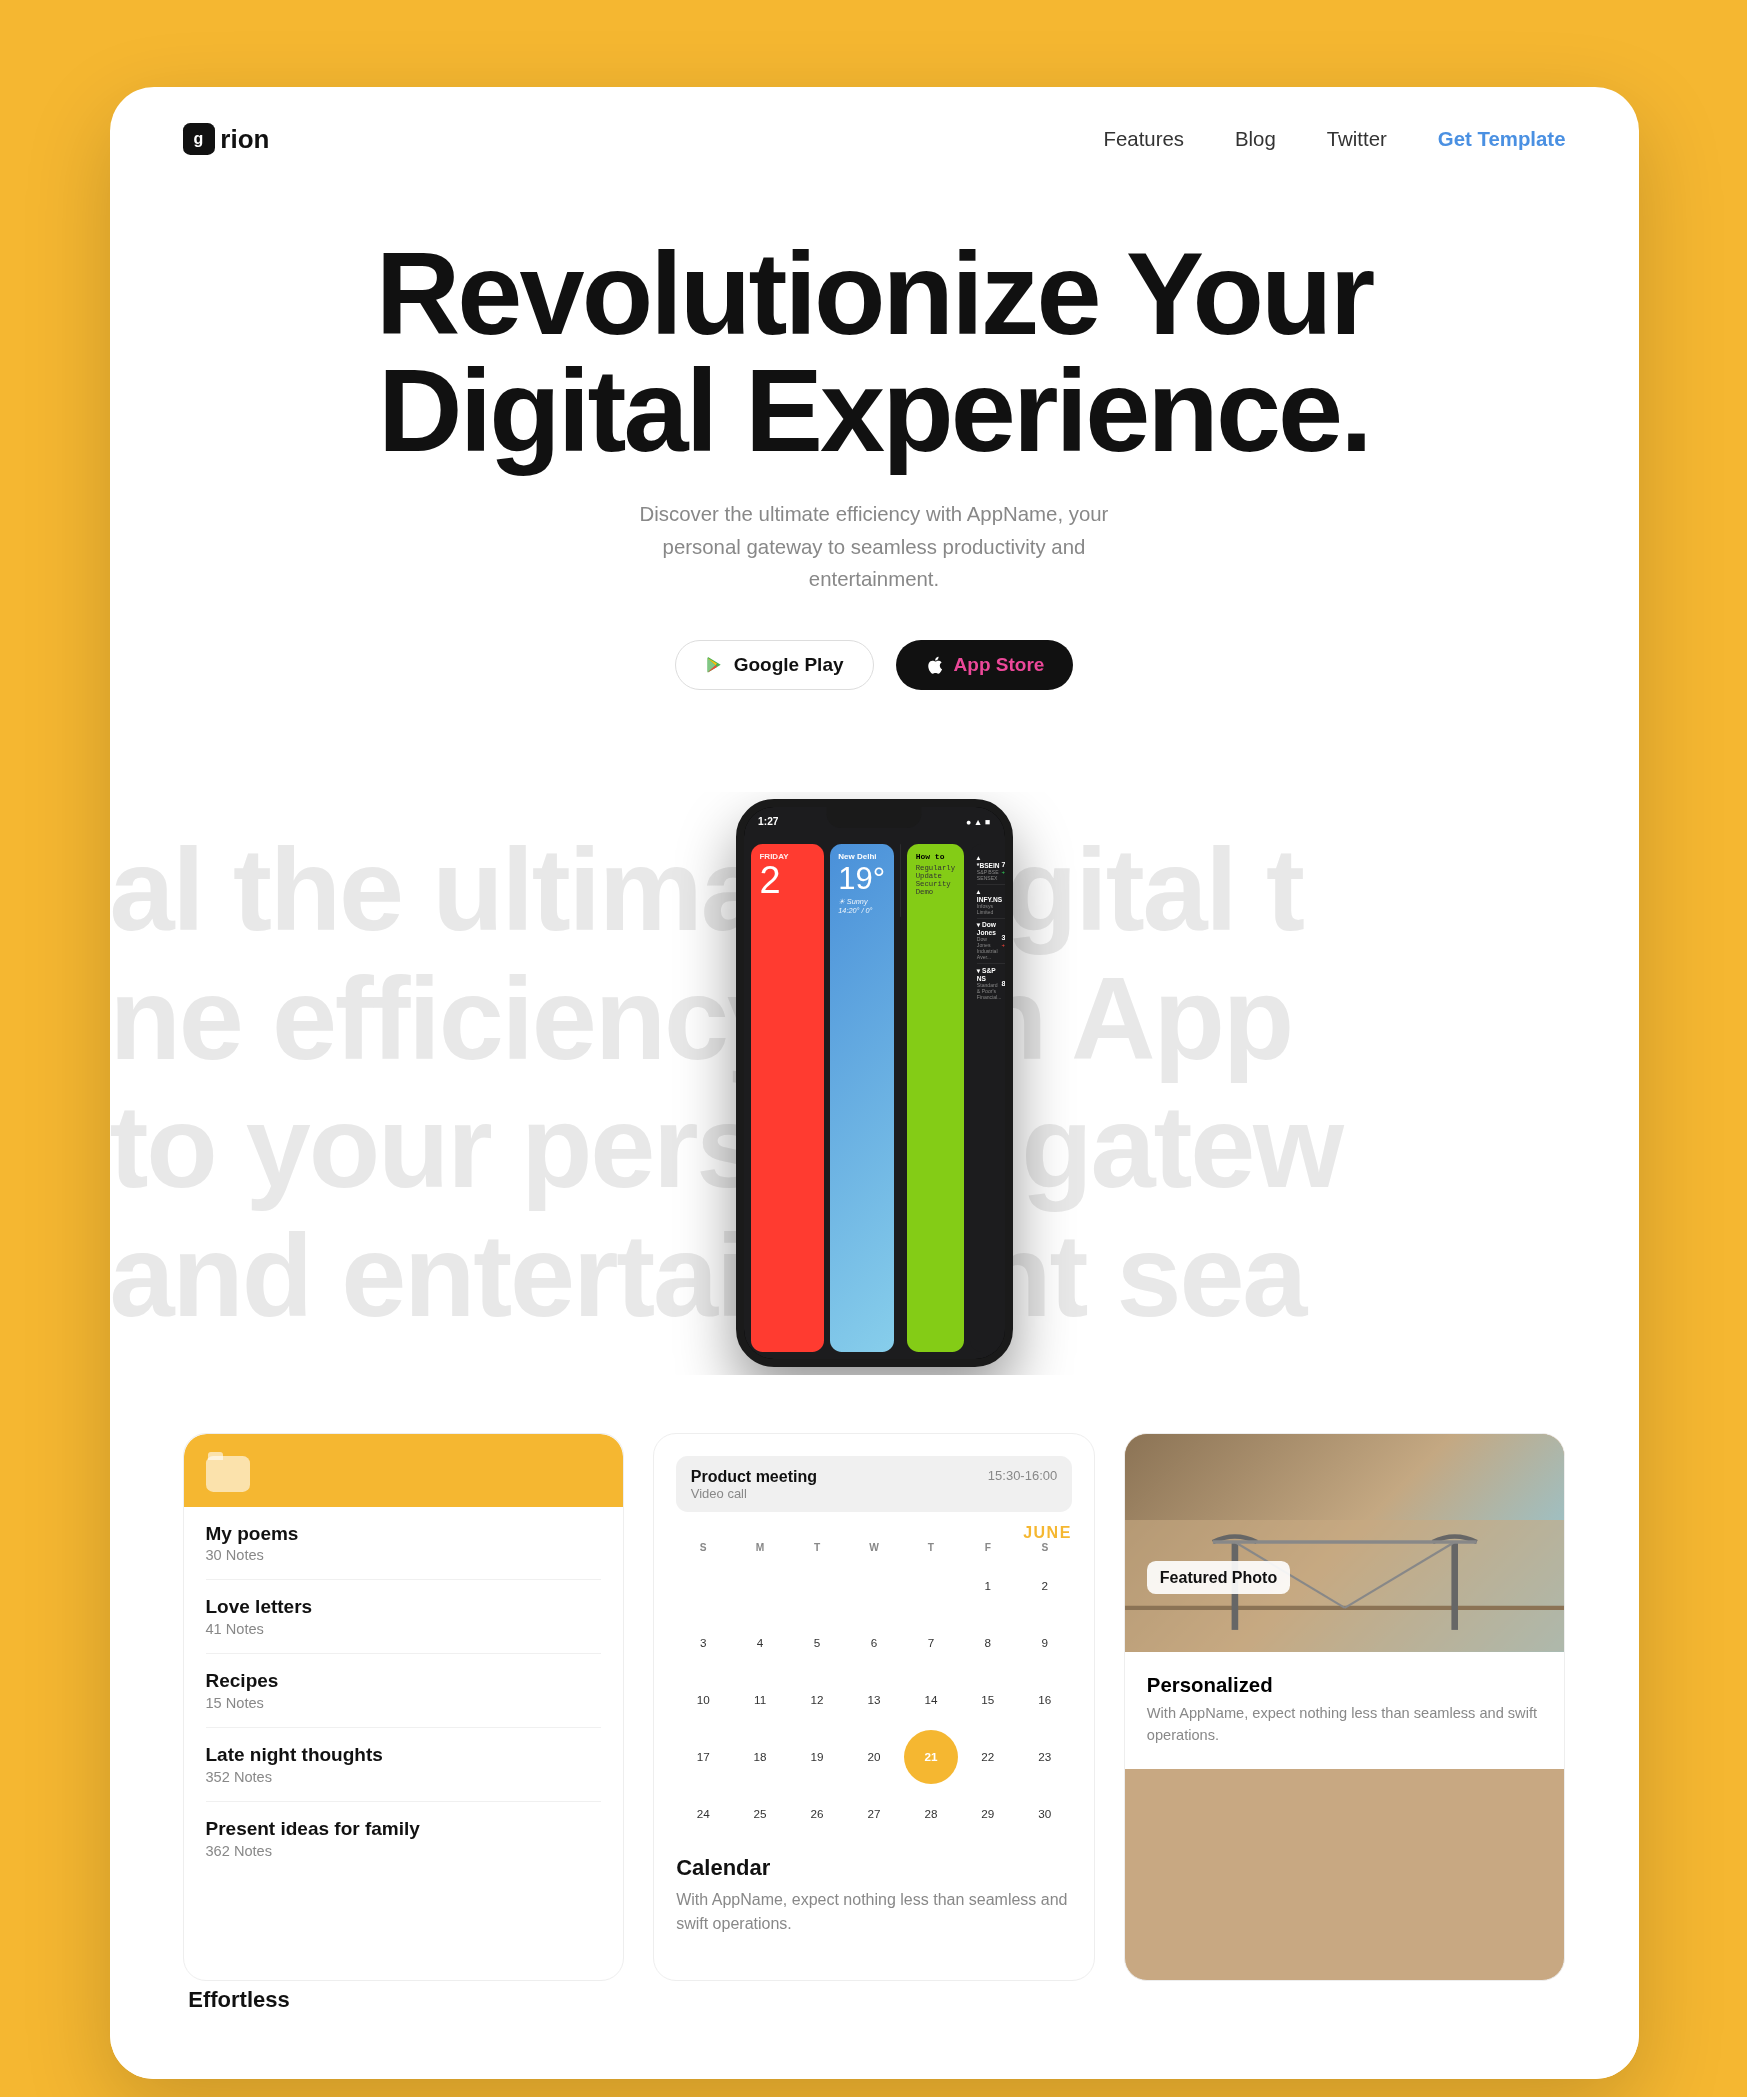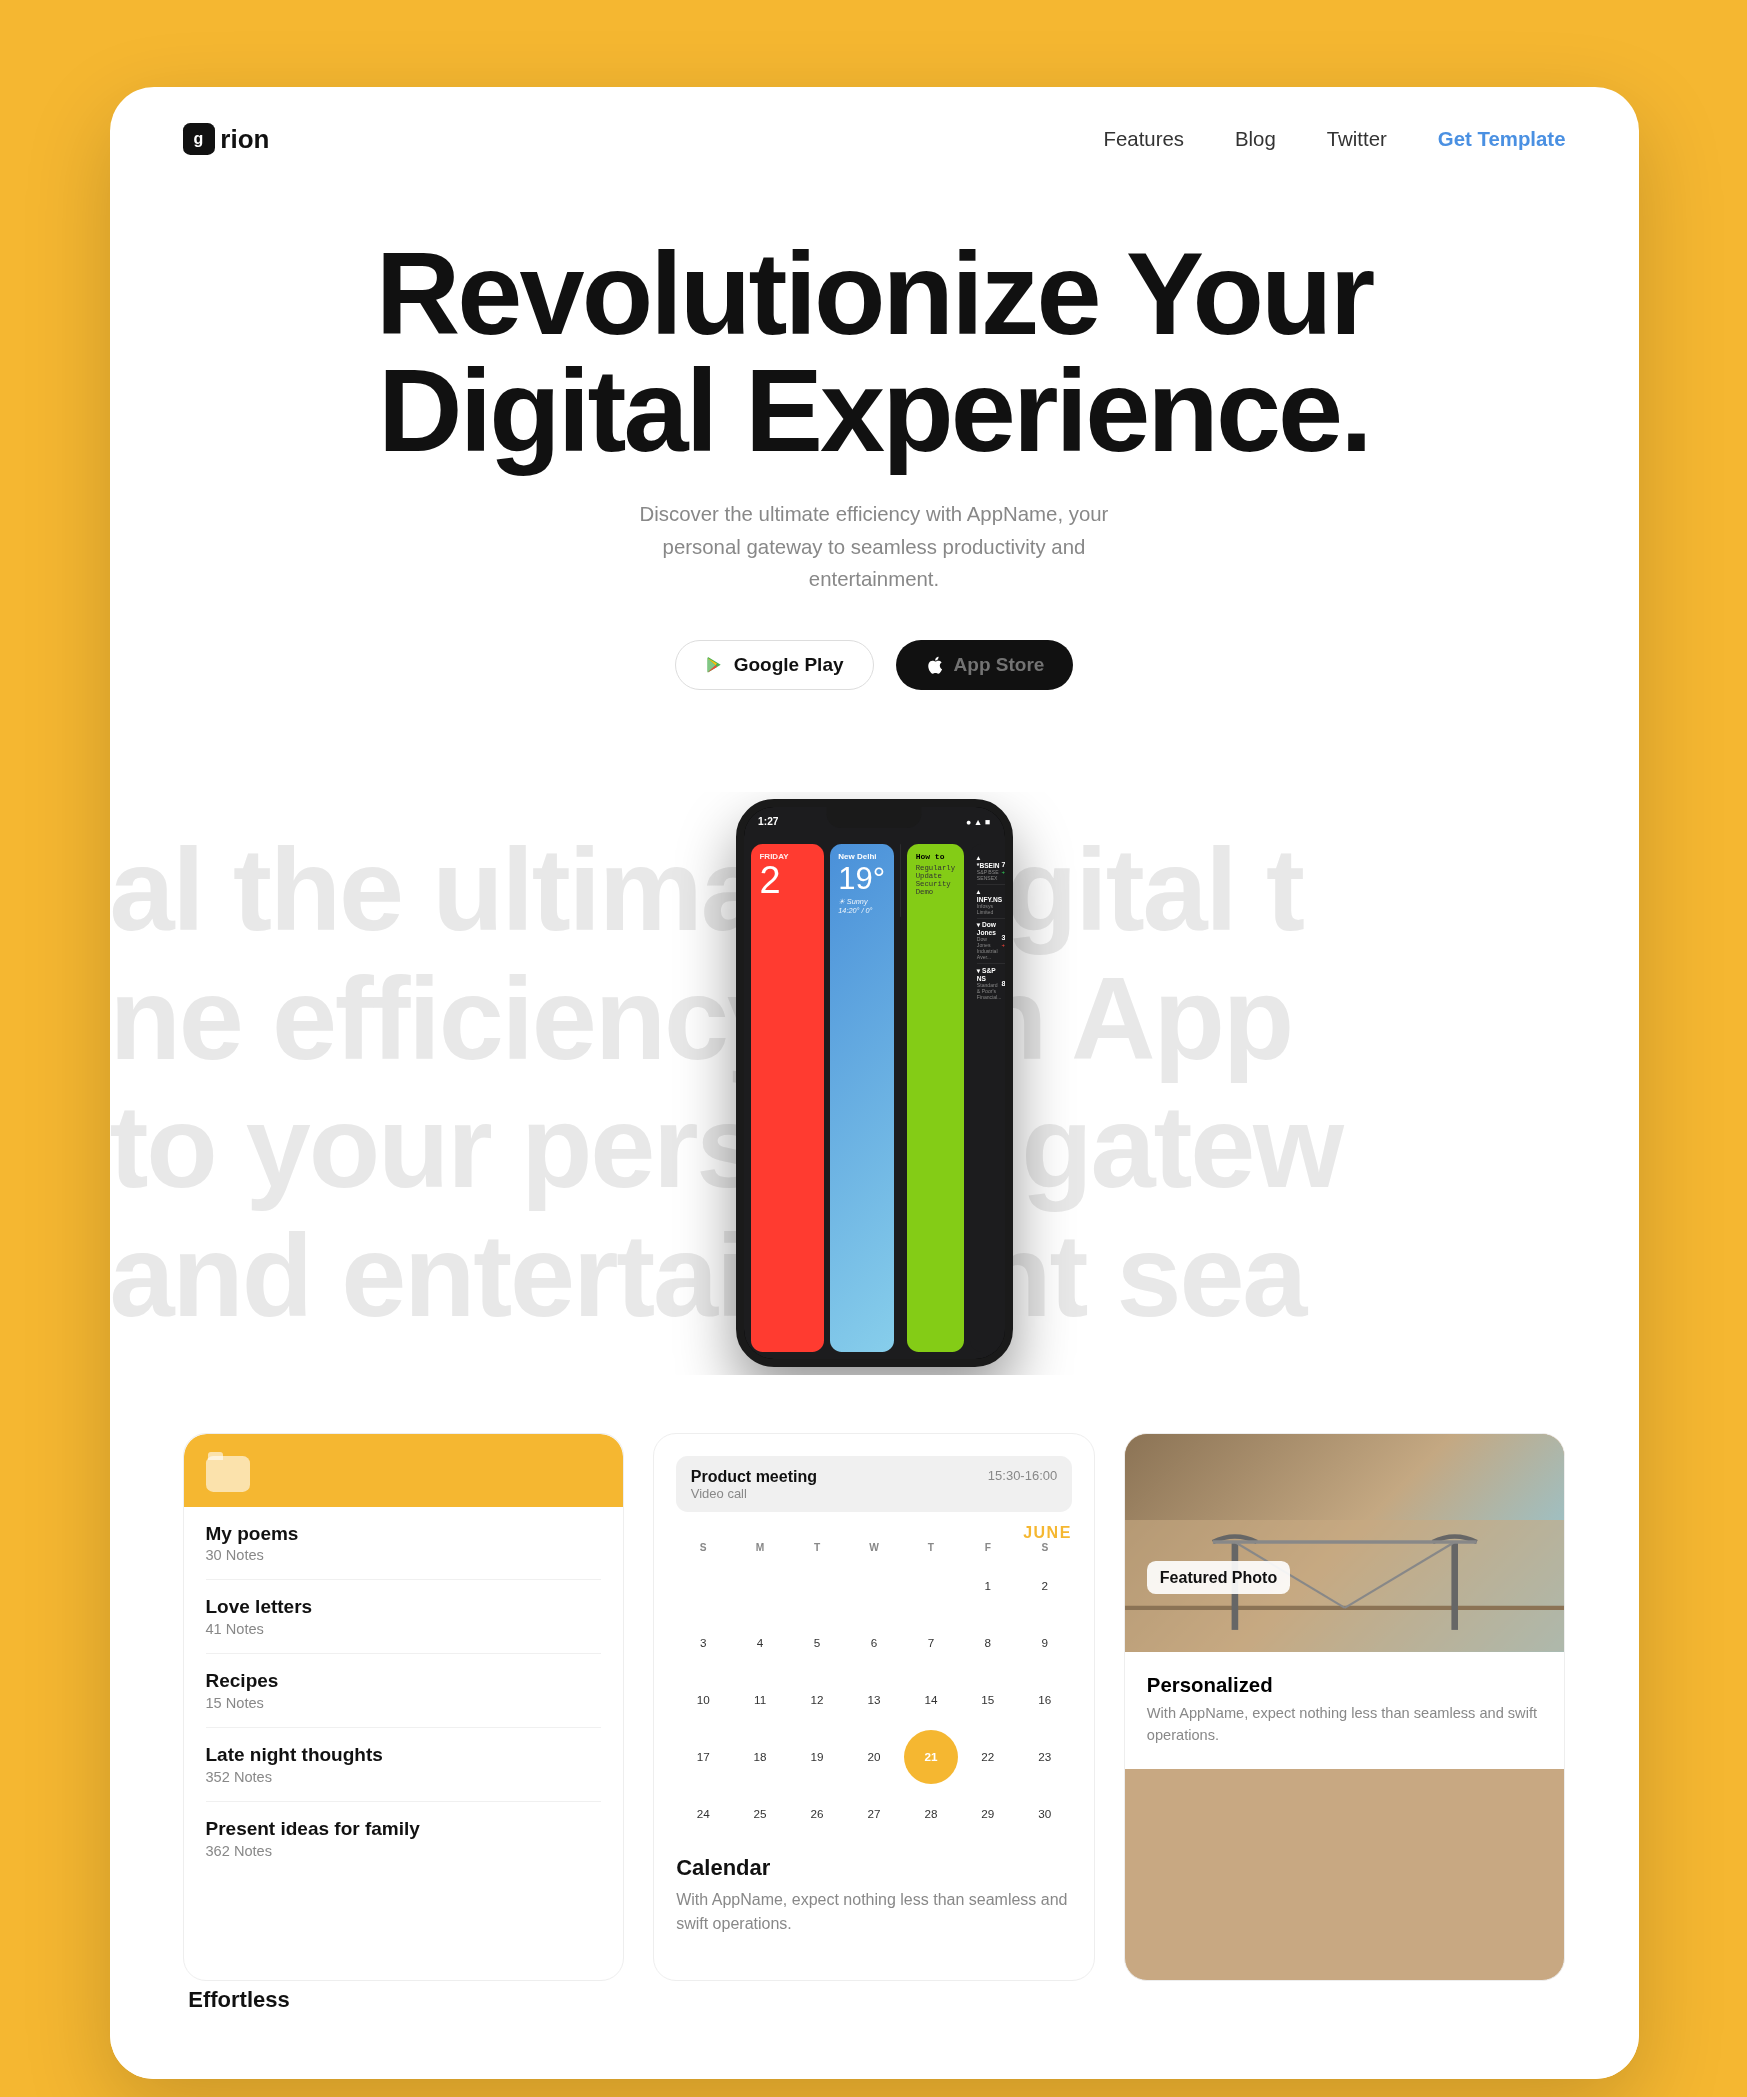--- a/index.html
+++ b/index.html
@@ -110,21 +110,21 @@
     .btn-appstore {
       display: flex;
       align-items: center;
       gap: 8.7px;
       background: #111;
       border: none;
       border-radius: 36px;
       padding: 13px 29px;
       font-size: 19px;
       font-weight: 600;
-      color: #737373;
+      color: #ec4899;
       cursor: pointer;
     }
     
     .scroll-text-area {
       position: relative;
       overflow: hidden;
       height: 583px;
       display: flex;
       align-items: center;
       justify-content: center;

